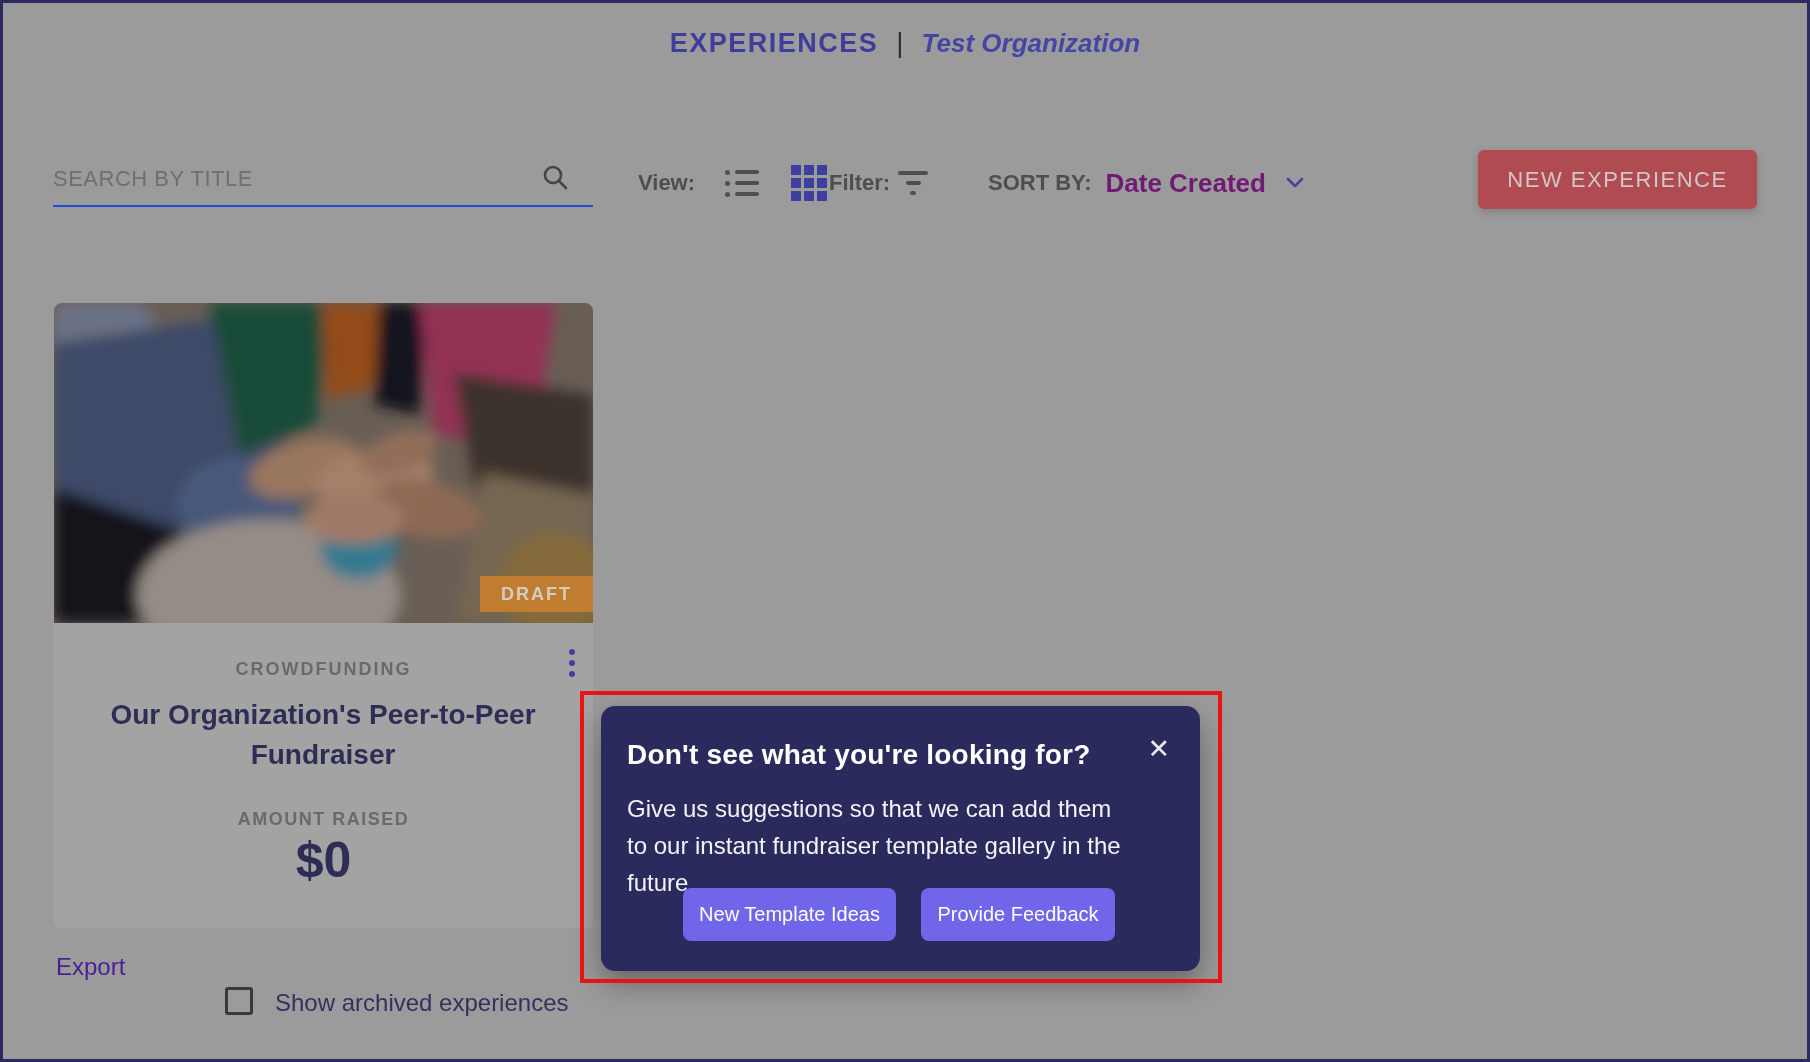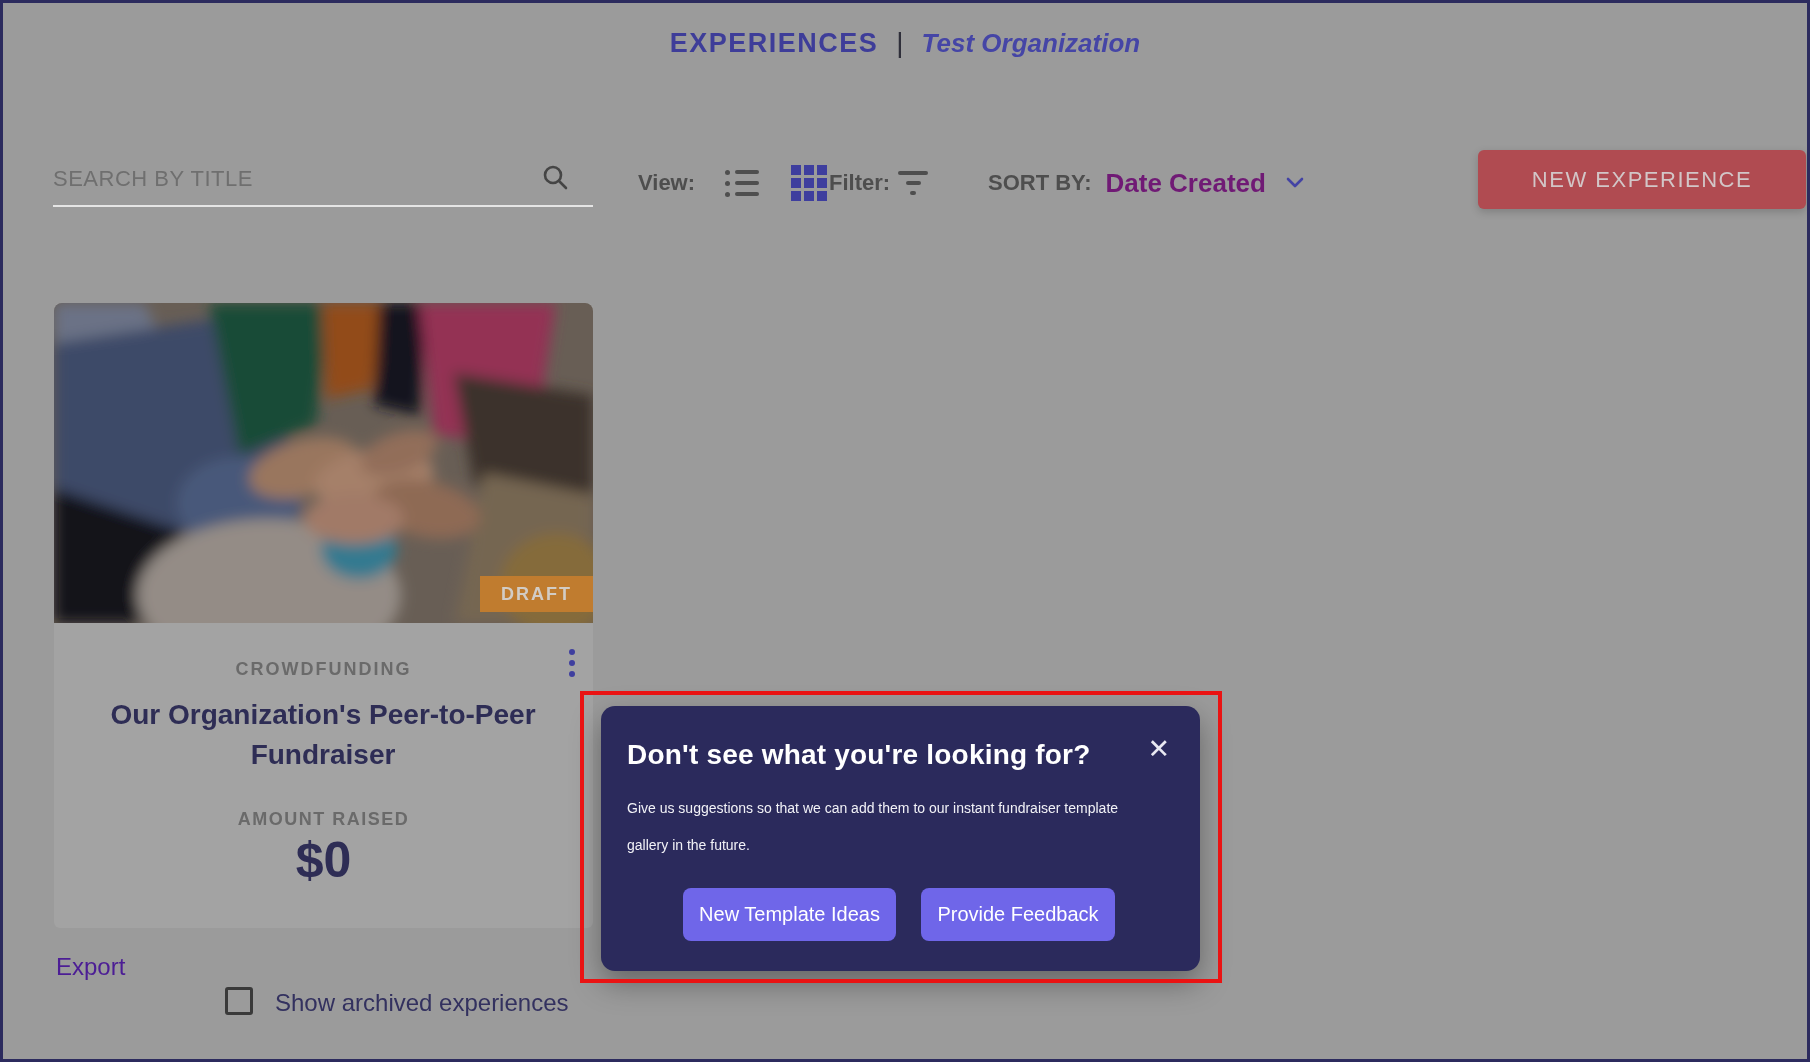--- a/index.html
+++ b/index.html
@@ -12,21 +12,21 @@
 
   
   .header { position:absolute; top:24px; left:0; width:100%;
     display:flex; justify-content:center; align-items:center; gap:18px; }
   .header-title { font-size:27px; font-weight:bold; letter-spacing:1.5px; color:#3e3d99; }
   .header-sep { font-size:28px; font-weight:300; color:#2f2f3a; }
   .header-org { font-size:26px; font-style:italic; font-weight:600; color:#4545a6; }
 
   
   .search-wrap { position:absolute; left:50px; top:150px; width:540px; height:54px;
-    border-bottom:2px solid #e5e5e5; }
+    border-bottom:2px solid #1d4ed8; }
   .search-input { width:100%; height:100%; background:transparent; border:none; outline:none;
     font-family:"Liberation Sans", sans-serif; font-size:22px; color:#3c3c3c;
     letter-spacing:0.5px; padding-right:60px; }
   .search-input::placeholder { color:#6f6f6f; opacity:1; }
   .search-icon { position:absolute; right:24px; top:10px; width:28px; height:28px; cursor:pointer; }
 
   .tb-group { position:absolute; top:158px; height:44px; display:flex; align-items:center; gap:28px; }
   .tb-label { font-size:22px; font-weight:bold; color:#4e4e4e; }
   .view-group  { left:635px; }
   .filter-group{ left:826px; gap:6px; }
@@ -36,21 +36,21 @@
 
   .list-icon { display:flex; flex-direction:column; gap:6px; cursor:pointer; padding:2px; }
   .list-icon .row { display:flex; align-items:center; gap:5px; }
   .list-icon .dot { width:5px; height:5px; border-radius:50%; background:#4f4f4f; }
   .list-icon .bar { width:24px; height:4px; border-radius:2px; background:#4f4f4f; }
   .grid-icon { display:grid; grid-template-columns:repeat(3,10px); gap:3px; cursor:pointer; padding:2px; }
   .grid-icon span { width:10px; height:10px; background:#3e3e9e; }
   .filter-icon { display:flex; flex-direction:column; align-items:center; gap:6px; cursor:pointer; padding:2px; }
   .filter-icon i { display:block; height:4px; border-radius:2px; background:#4e4e4e; }
 
-  .new-exp-btn { position:absolute; left:1475px; top:147px; width:328px; height:59px;
+  .new-exp-btn { position:absolute; left:1475px; top:147px; width:279px; height:59px;
     background:#b04b51; border:none; border-radius:6px; cursor:pointer;
     font-family:"Liberation Sans", sans-serif; font-size:22px; letter-spacing:1.5px;
     color:#d2c6c7; box-shadow:0 3px 8px rgba(0,0,0,0.18); }
 
   
   .card { position:absolute; left:51px; top:300px; width:539px; height:625px;
     background:#a3a3a3; border-radius:6px; cursor:pointer; }
   .card-image { position:absolute; left:0; top:0; width:539px; height:320px;
     border-radius:8px 8px 0 0; overflow:hidden; }
   .card-image svg { display:block; width:100%; height:100%; }
@@ -76,21 +76,21 @@
     border:3px solid #3a3a3a; border-radius:3px; background:transparent; cursor:pointer; }
   .archived-label { position:absolute; left:272px; top:986px; font-size:24px; color:#33315f; }
 
   
   .modal { position:absolute; left:598px; top:703px; width:599px; height:265px;
     background:#2b2a5c; border-radius:14px; box-shadow:0 12px 30px rgba(0,0,0,0.35); z-index:20; }
   .modal-title { position:absolute; left:26px; top:33px; font-size:28px; font-weight:bold;
     color:#ffffff; letter-spacing:0.2px; }
   .modal-close { position:absolute; right:30px; top:30px; font-size:27px; font-weight:300;
     color:#e9e9f2; cursor:pointer; line-height:1; }
-  .modal-body { position:absolute; left:26px; top:84px; width:500px; font-size:14px;
+  .modal-body { position:absolute; left:26px; top:84px; width:500px; font-size:24px;
     line-height:37px; color:#f2f2f7; }
   .modal-btn { position:absolute; top:182px; height:53px; background:#6f66e9; border:none;
     border-radius:8px; cursor:pointer; font-family:"Liberation Sans", sans-serif;
     font-size:20px; color:#ffffff; }
   .btn-template { left:82px; width:213px; }
   .btn-feedback { left:320px; width:194px; }
 
   
   .highlight-box { position:absolute; left:577px; top:688px; width:642px; height:292px;
     border:4px solid #ea1313; z-index:30; pointer-events:none; }

